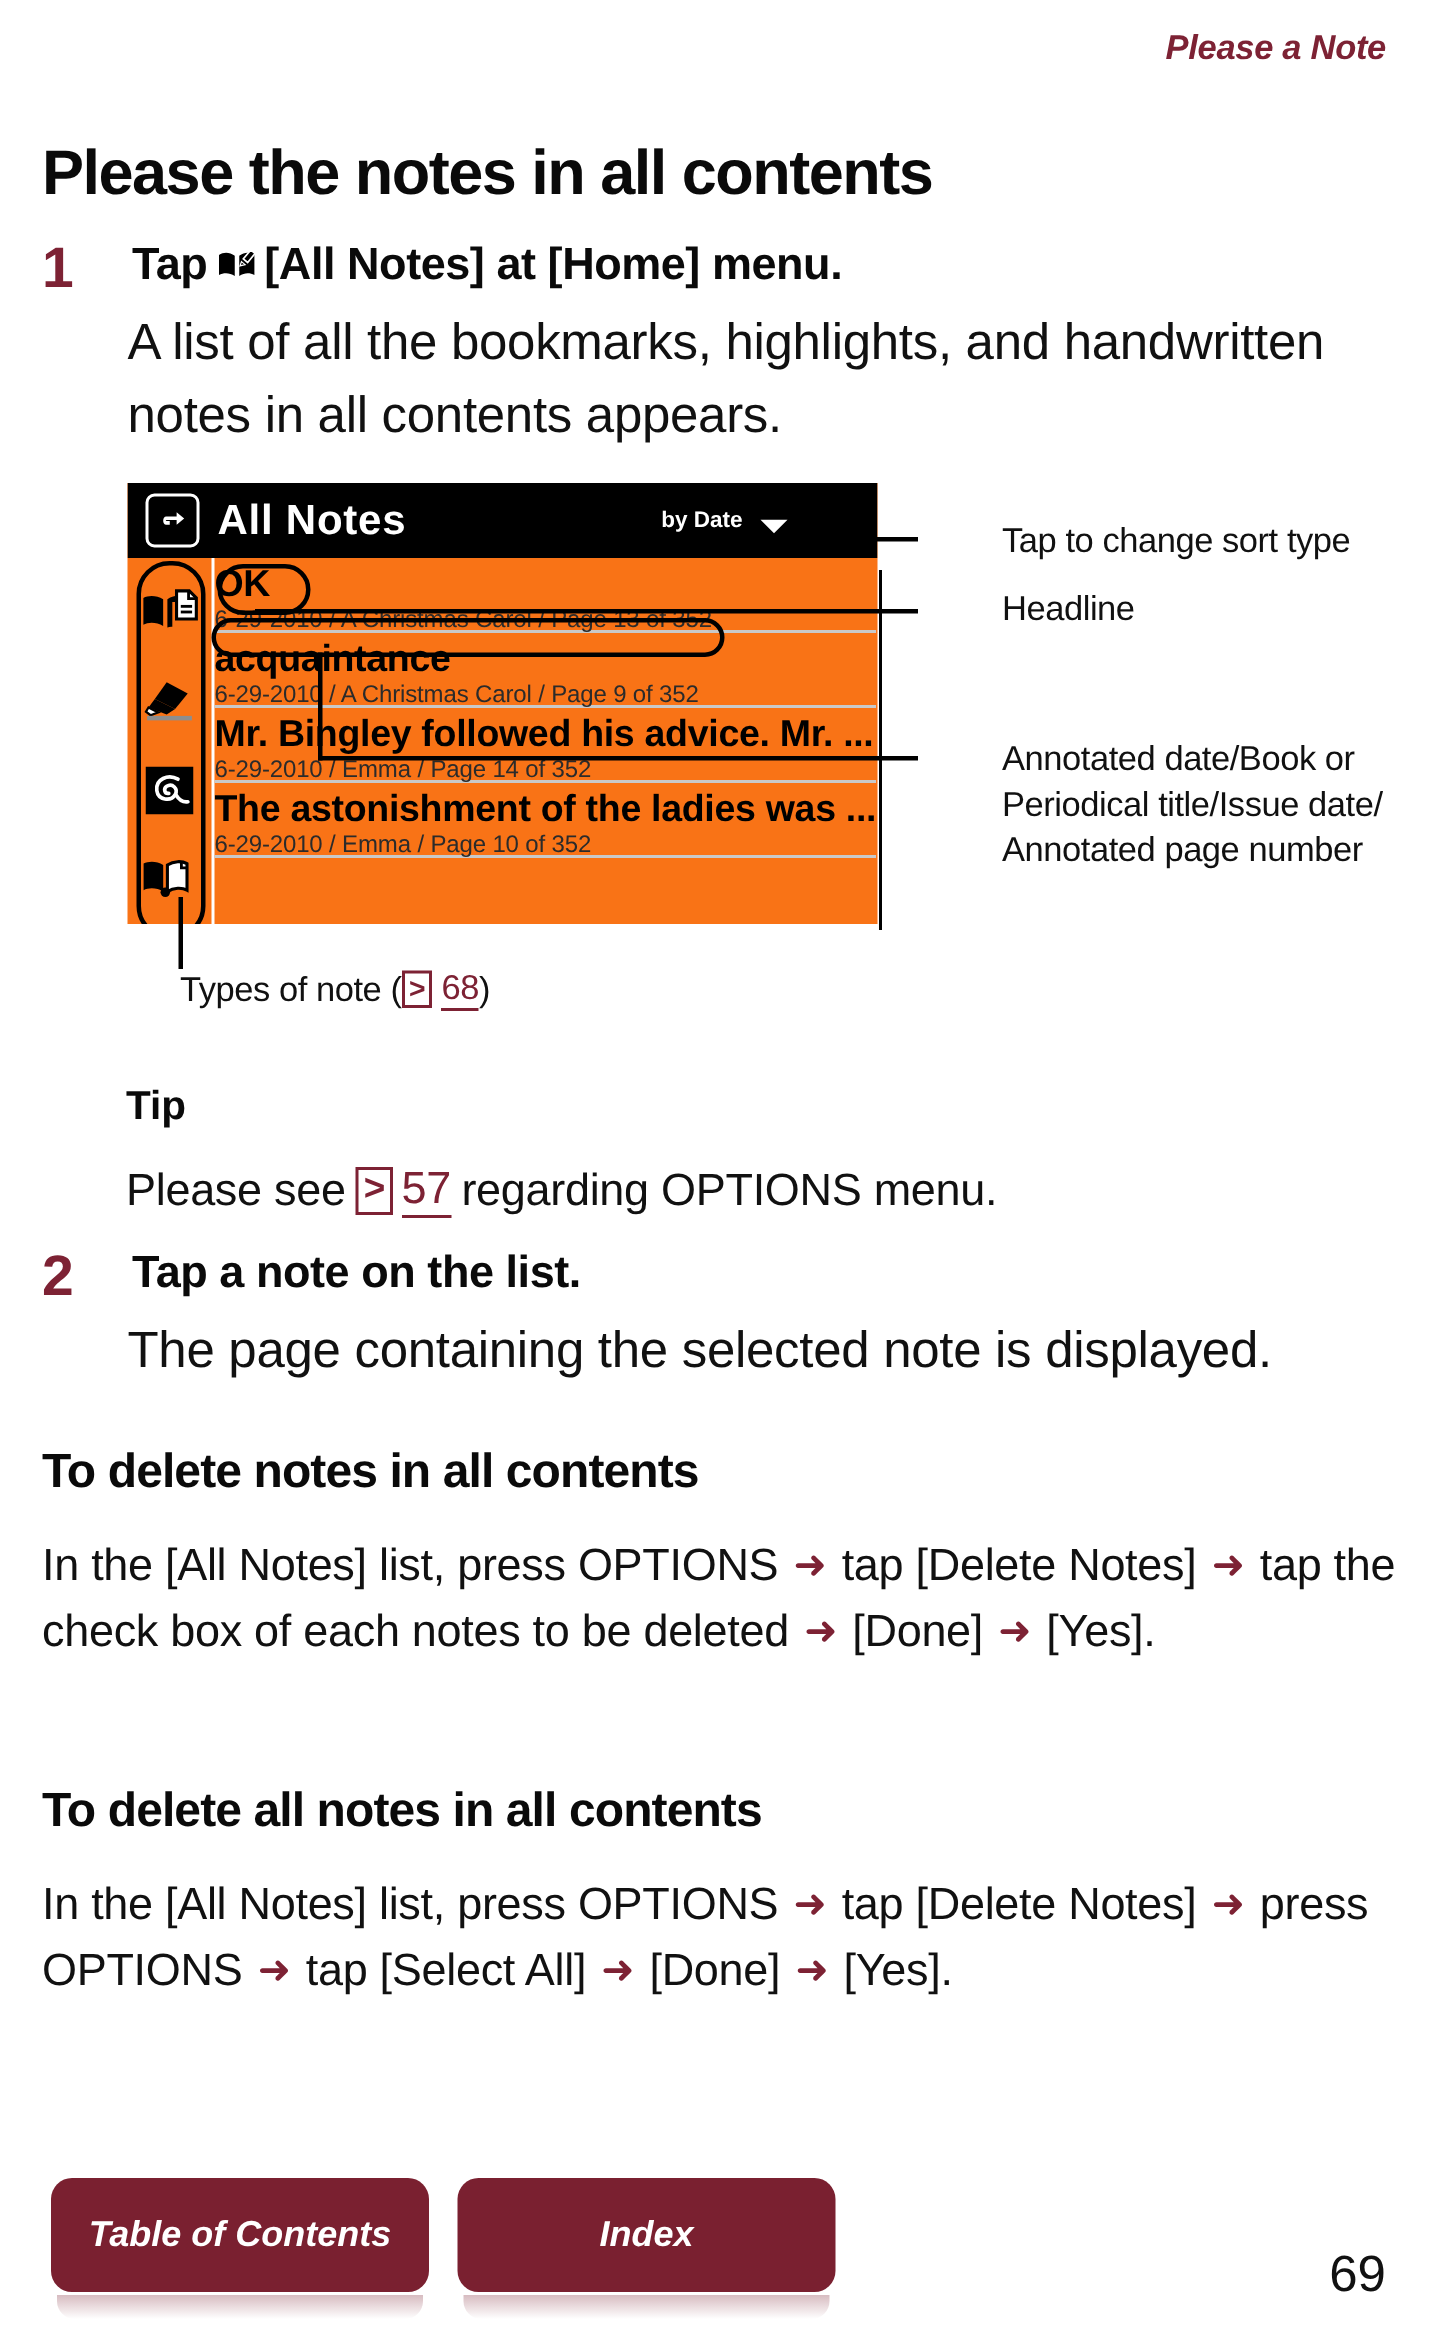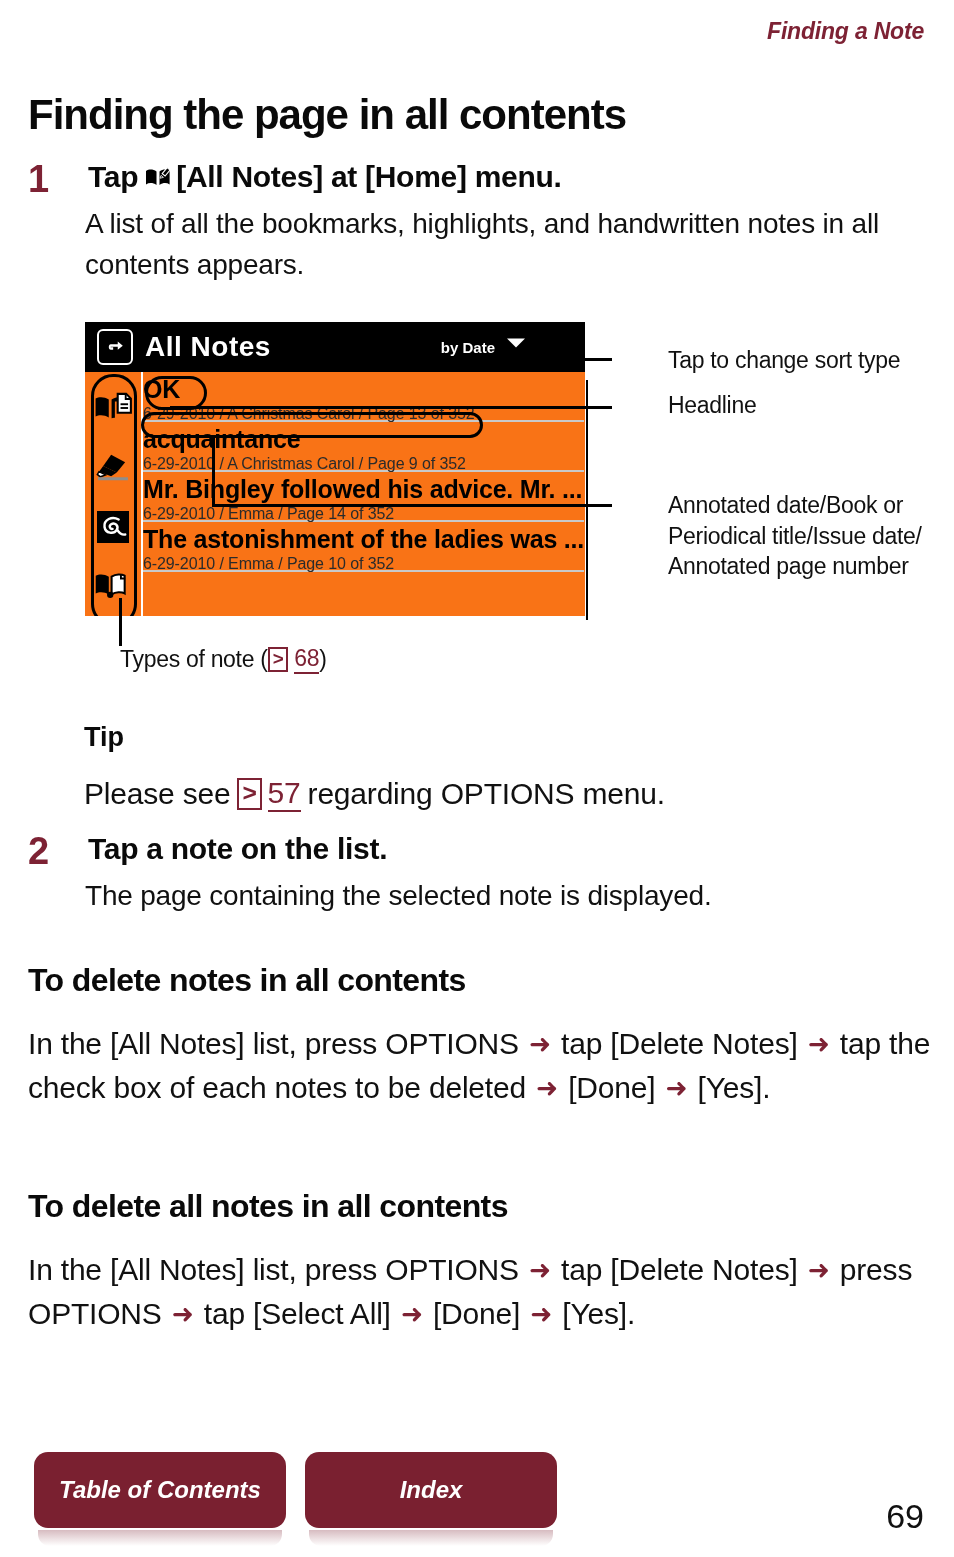--- a/index.html
+++ b/index.html
@@ -66,21 +66,21 @@
     color: #0a0a0a;
     letter-spacing: -0.3px;
     line-height: 1.1;
     display: flex;
     align-items: baseline;
     flex-wrap: wrap;
   }
   .step-body {
     margin-left: 57px;
     margin-top: 11px;
-    font-size: 28px;
+    font-size: 34px;
     line-height: 1.45;
     color: #111;
     letter-spacing: -0.2px;
   }
 
   
   .icon-bookpen {
     display: inline-block;
     width: 26px;
     height: 24px;
@@ -127,21 +127,21 @@
   }
   .sort-ctl {
     position: absolute;
     right: 60px;
     top: 50%;
     transform: translateY(-50%);
     color: #fff;
     font-size: 15px;
     font-weight: bold;
     display: flex;
-    align-items: flex-start;
+    align-items: flex-end;
     gap: 12px;
   }
   .sort-caret {
     width: 0;
     height: 0;
     border-left: 9px solid transparent;
     border-right: 9px solid transparent;
     border-top: 9px solid #fff;
   }
 
@@ -349,23 +349,23 @@
     top: 1497px;
     font-size: 34px;
     color: #111;
   }
 </style>
 </head>
 <body>
 
 <div class="page">
 
-  <div class="running-header">Finding a Note</div>
-
-  <h1 class="chapter-title">Finding the page in all contents</h1>
+  <div class="running-header">Please a Note</div>
+
+  <h1 class="chapter-title">Please the notes in all contents</h1>
 
   <div class="step" style="top:160px;">
     <div class="step-num">1</div>
     <div class="step-head">
       <span>Tap</span>
       <span class="icon-bookpen">
         <svg viewBox="0 0 26 24" width="26" height="24" aria-hidden="true">
           <path d="M1 6 C4 4, 8 4, 11.5 6.5 L11.5 20 C8 17.6, 4 17.6, 1 19.4 Z" fill="#000"></path>
           <path d="M24.6 6 C21.6 4, 18 4, 14.5 6.5 L14.5 20 C18 17.6, 21.6 17.6, 24.6 19.4 Z" fill="#000"></path>
           <path d="M17.2 8.6 L22.2 2.6 L25 5 L20.1 11 Z" fill="#000" stroke="#fff" stroke-width="1.1"></path>

